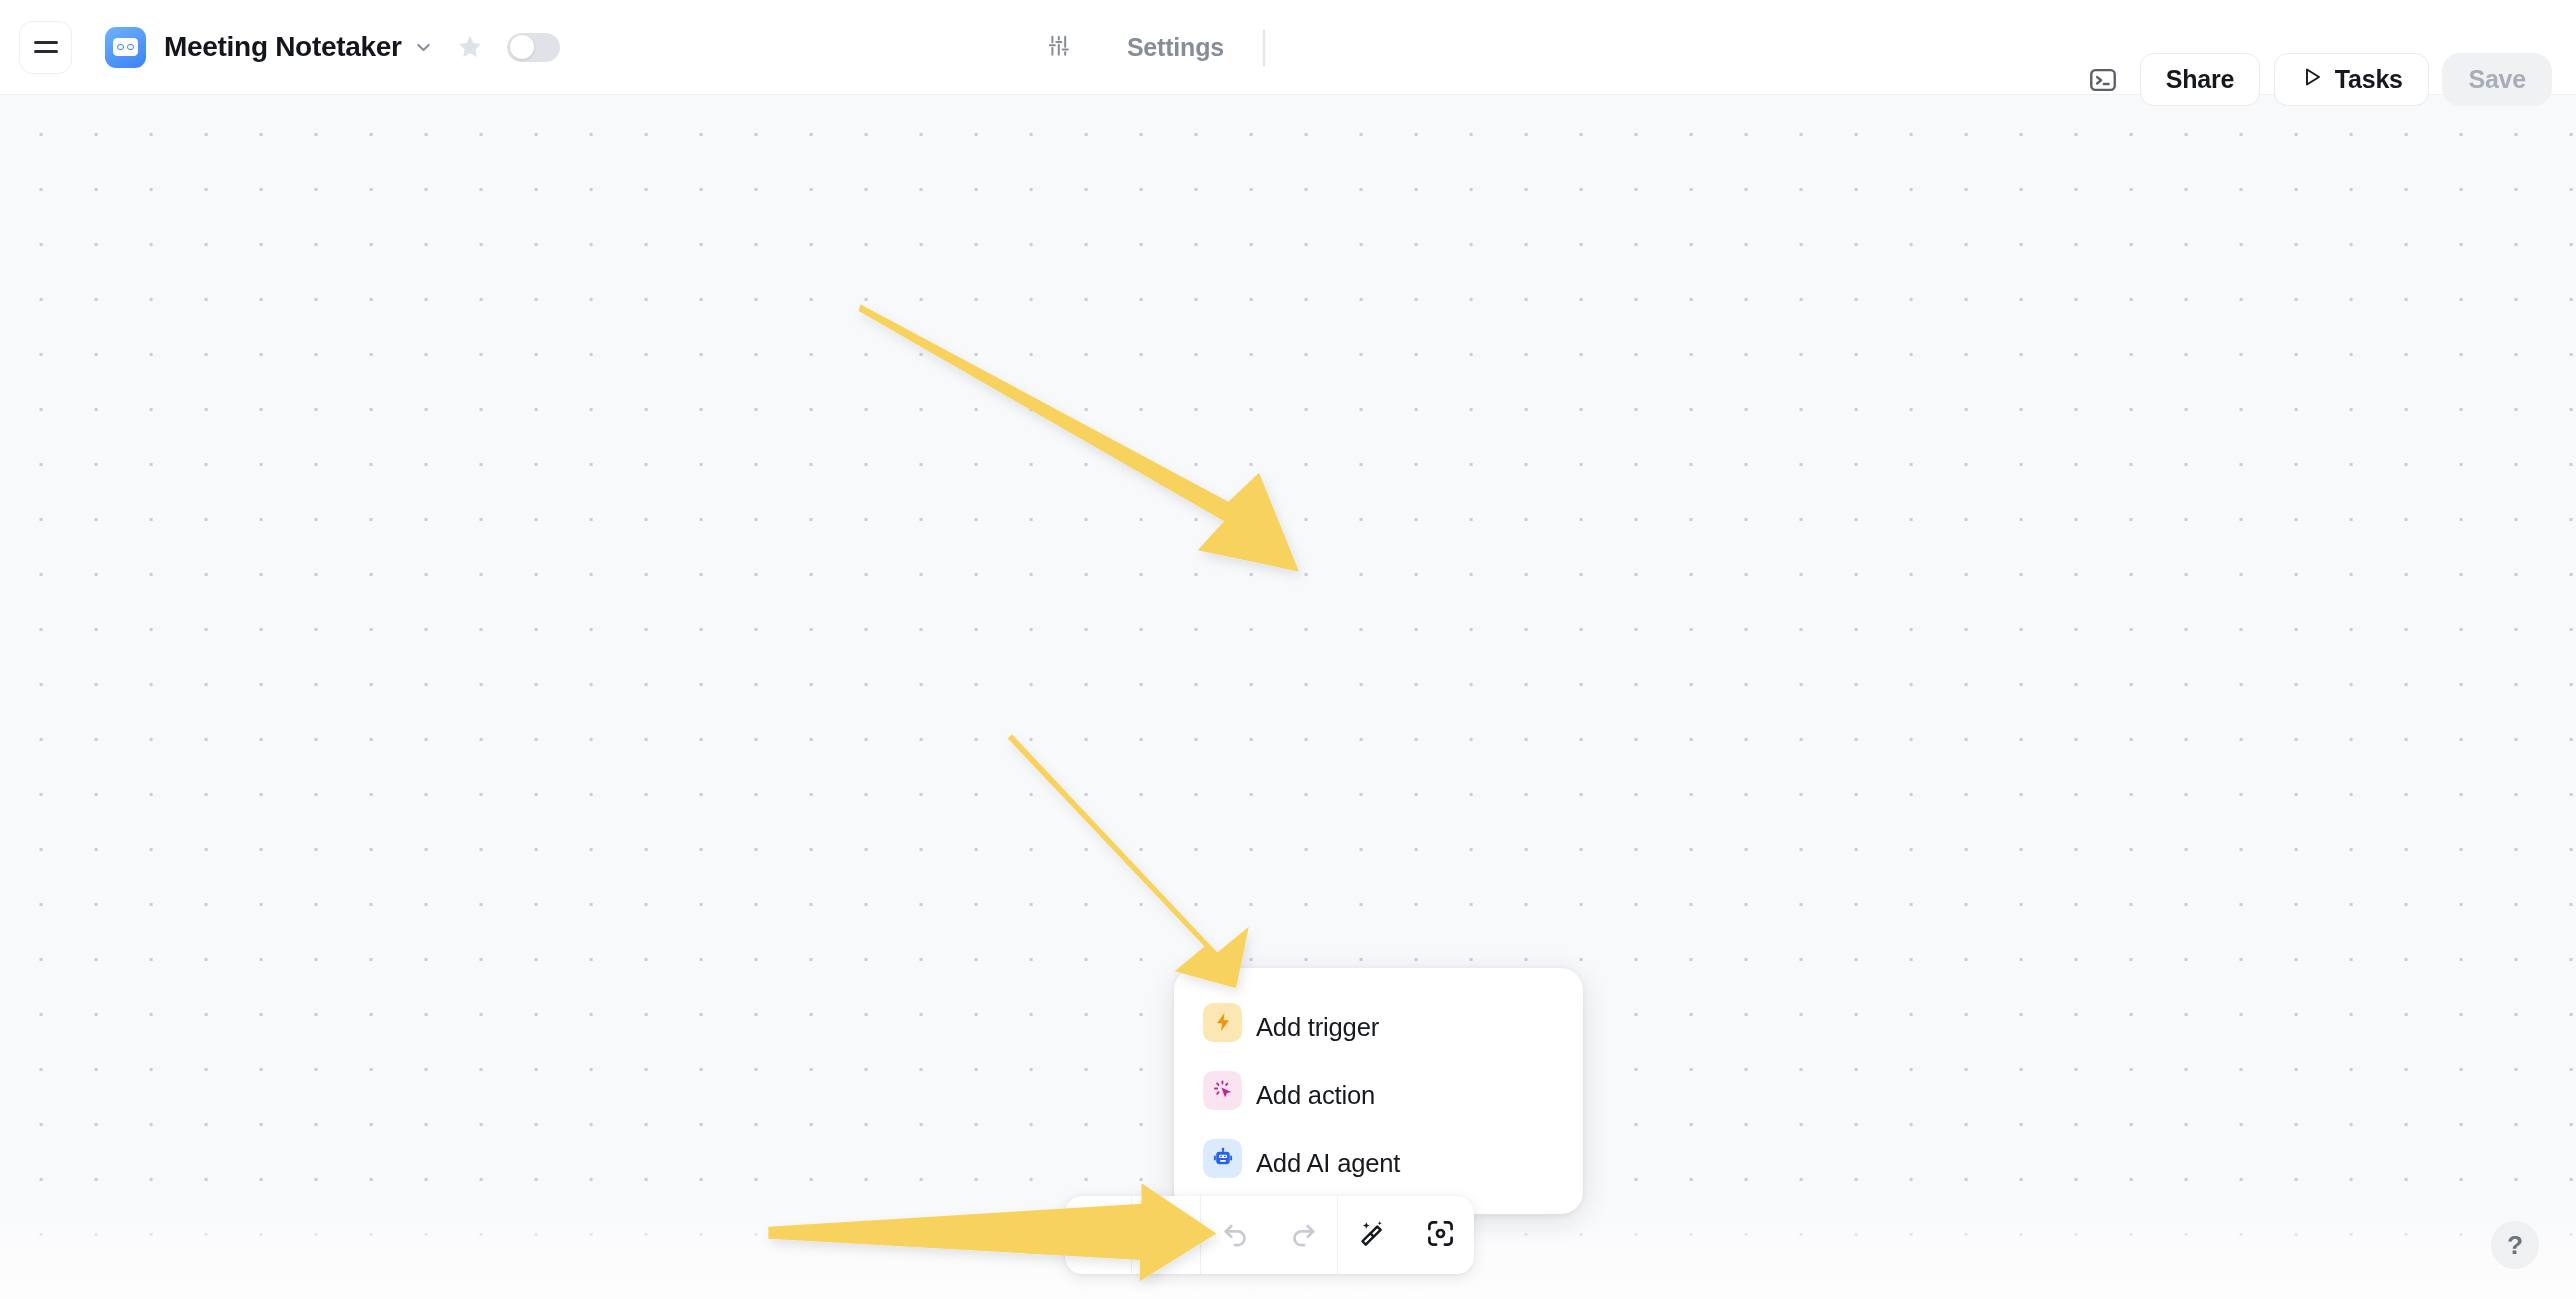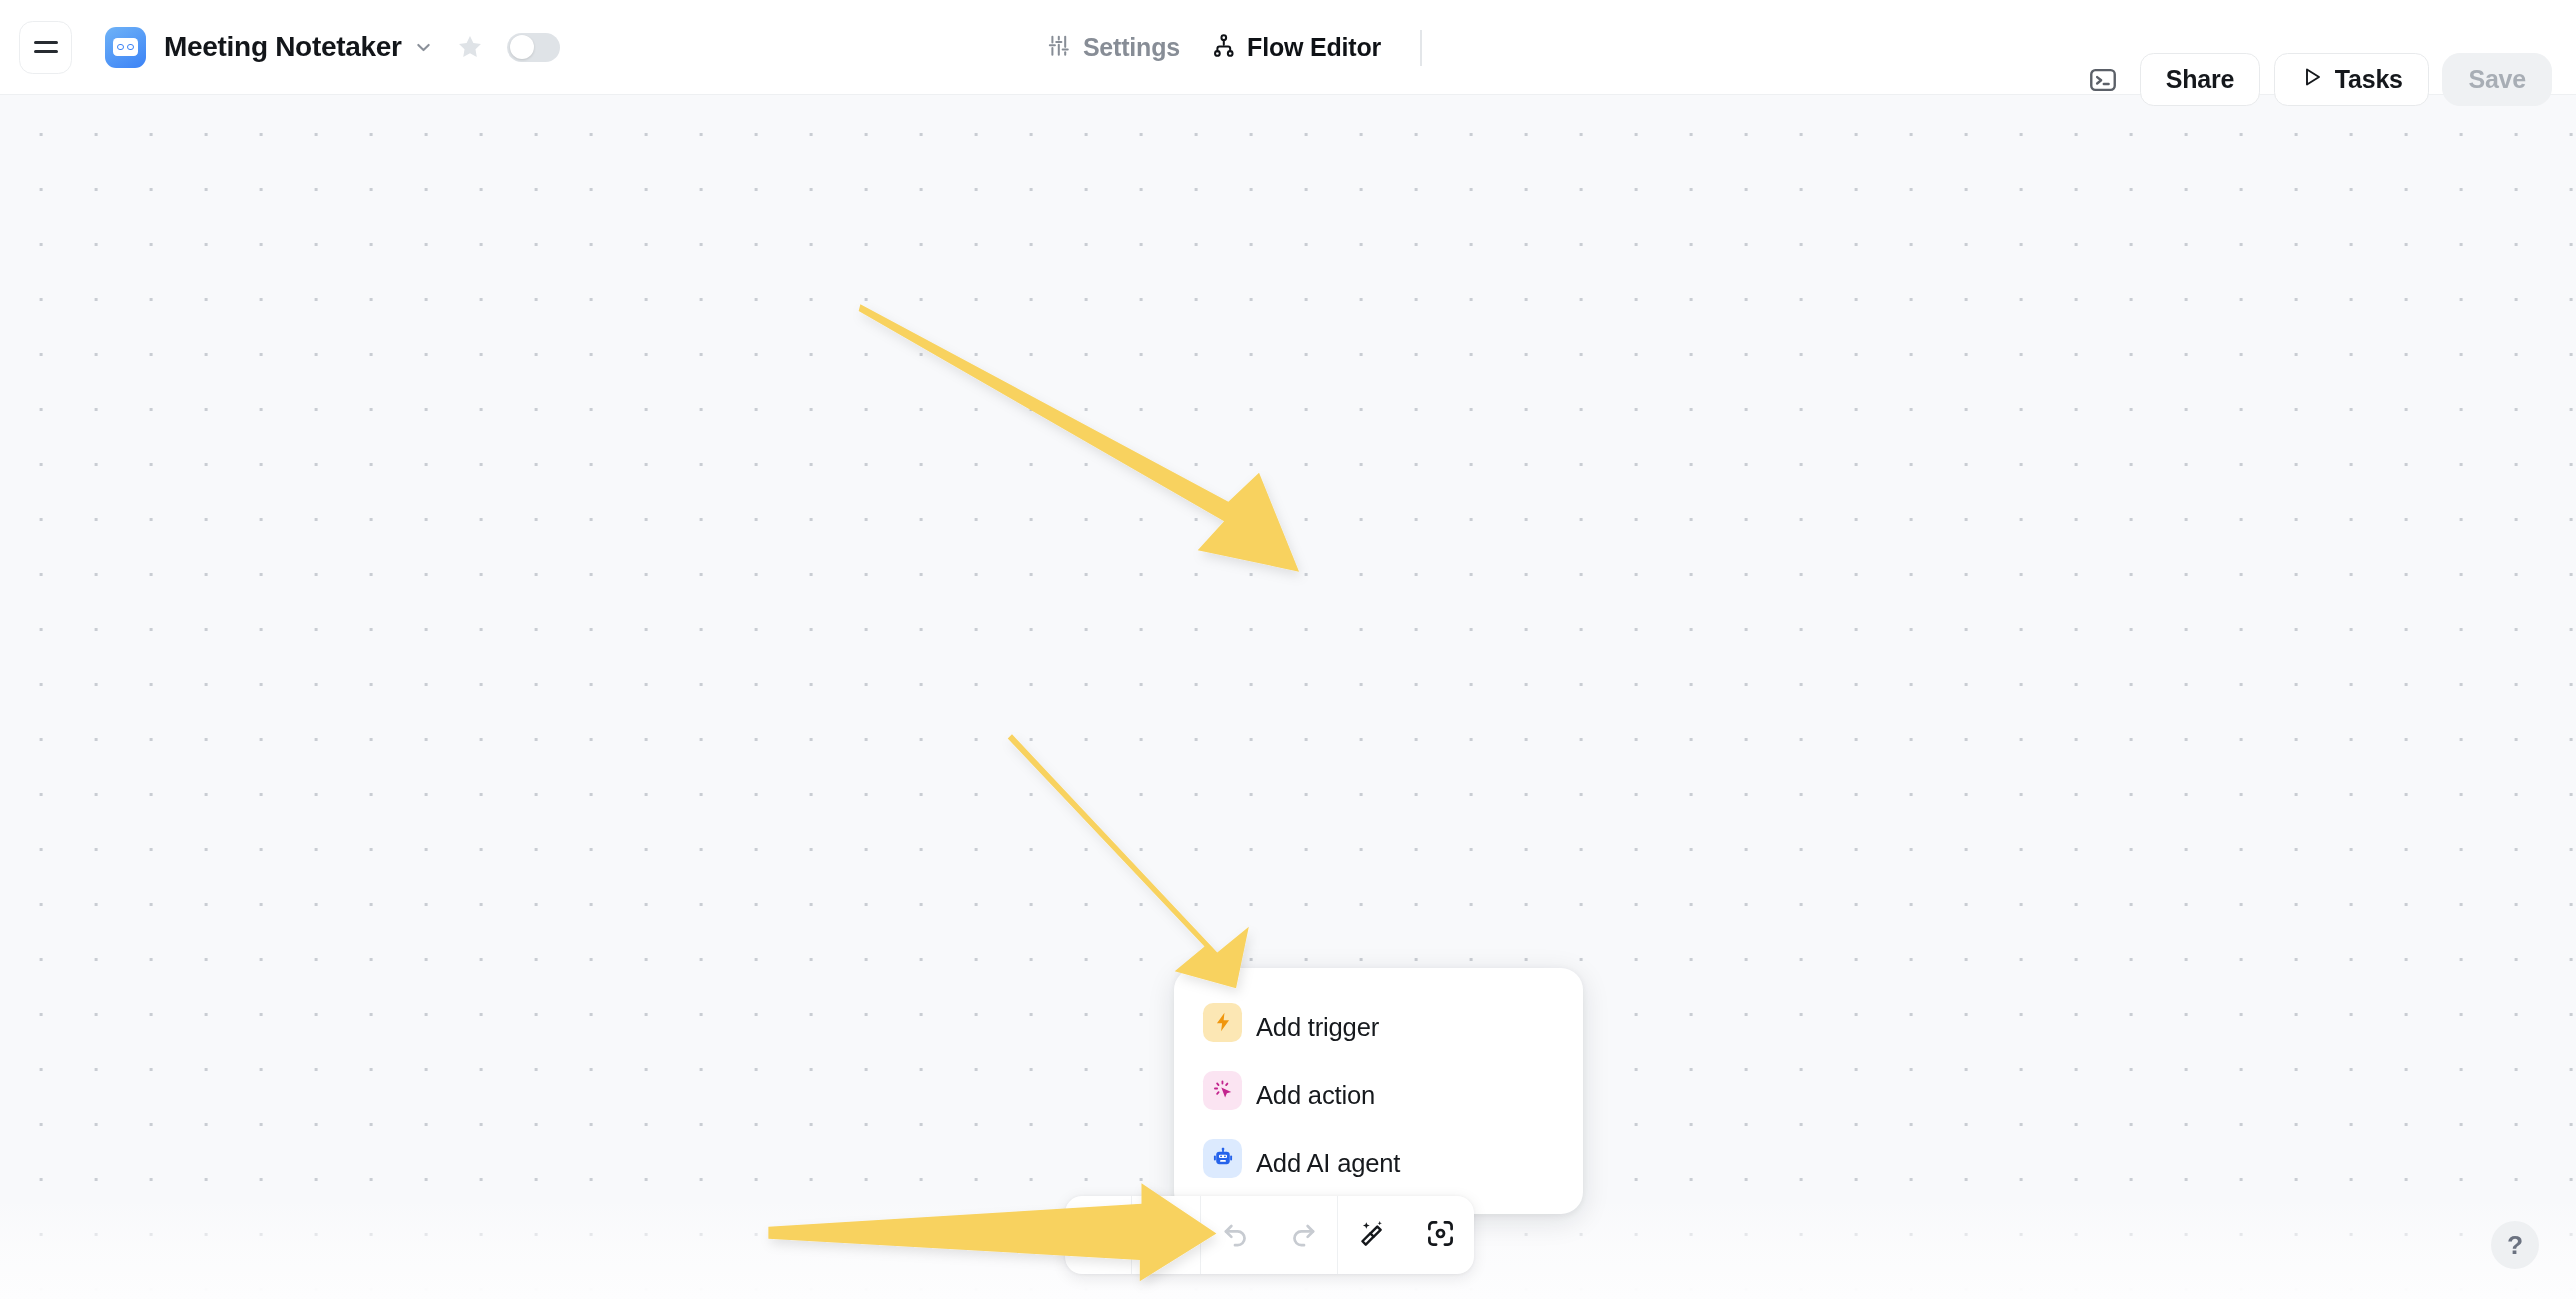--- a/index.html
+++ b/index.html
@@ -144,21 +144,21 @@
     padding: 0 15.3px;
     height: 95px;
     cursor: pointer;
     white-space: nowrap;
   }
   .nav-item .nav-label {
     font-size: 25px;
     font-weight: 600;
     letter-spacing: -0.2px;
   }
-  .nav-item.inactive .nav-label { color: #878D96; }
+  .nav-item.inactive .nav-label { color: #878D96; margin-left: 44px; }
   .nav-item.inactive svg { color: #878D96; }
   .nav-item.active .nav-label { color: #0F1216; font-weight: 700; }
   .nav-item.active svg { color: #0F1216; }
   .nav-divider {
     width: 1.7px; height: 36px;
     background: #E3E6E9;
     margin: 0 24px;
   }
   .tasks-dot {
     width: 11px; height: 11px;
@@ -380,31 +380,20 @@
             <line x1="18" y1="3.5" x2="18" y2="13"></line>
               <line x1="18" y1="18" x2="18" y2="20.5"></line>
             <line x1="3.6" y1="11.5" x2="8.4" y2="11.5"></line>
             <line x1="9.6" y1="8.5" x2="14.4" y2="8.5"></line>
             <line x1="15.6" y1="15.5" x2="20.4" y2="15.5"></line>
           </svg>
         </span>
         <span class="nav-label">Settings</span>
       </div>
 
-      <div class="nav-item active">
-        <span>
-          <svg width="25.6" height="25.6" viewBox="0 0 24 24" fill="none" stroke="currentColor" stroke-width="1.9" stroke-linecap="round" stroke-linejoin="round">
-            <circle cx="12" cy="4.4" r="2.2"></circle>
-            <circle cx="6" cy="19.2" r="2.2"></circle>
-            <circle cx="18" cy="19.2" r="2.2"></circle>
-            <path d="M12 6.6v4.2M6 17v-2.3a2 2 0 0 1 2-2h8a2 2 0 0 1 2 2V17"></path>
-          </svg>
-        </span>
-        <span class="nav-label">Flow Editor</span>
-      </div>
 
       <div class="nav-divider"></div>
 
     </div>
 
     <div class="topbar-right">
 
       <div class="icon-btn-plain">
         <svg width="32" height="32" viewBox="0 0 24 24" fill="none" stroke="#5B6068" stroke-width="1.8" stroke-linecap="round" stroke-linejoin="round">
           <rect x="3.2" y="4.6" width="17.6" height="14.8" rx="3"></rect>

